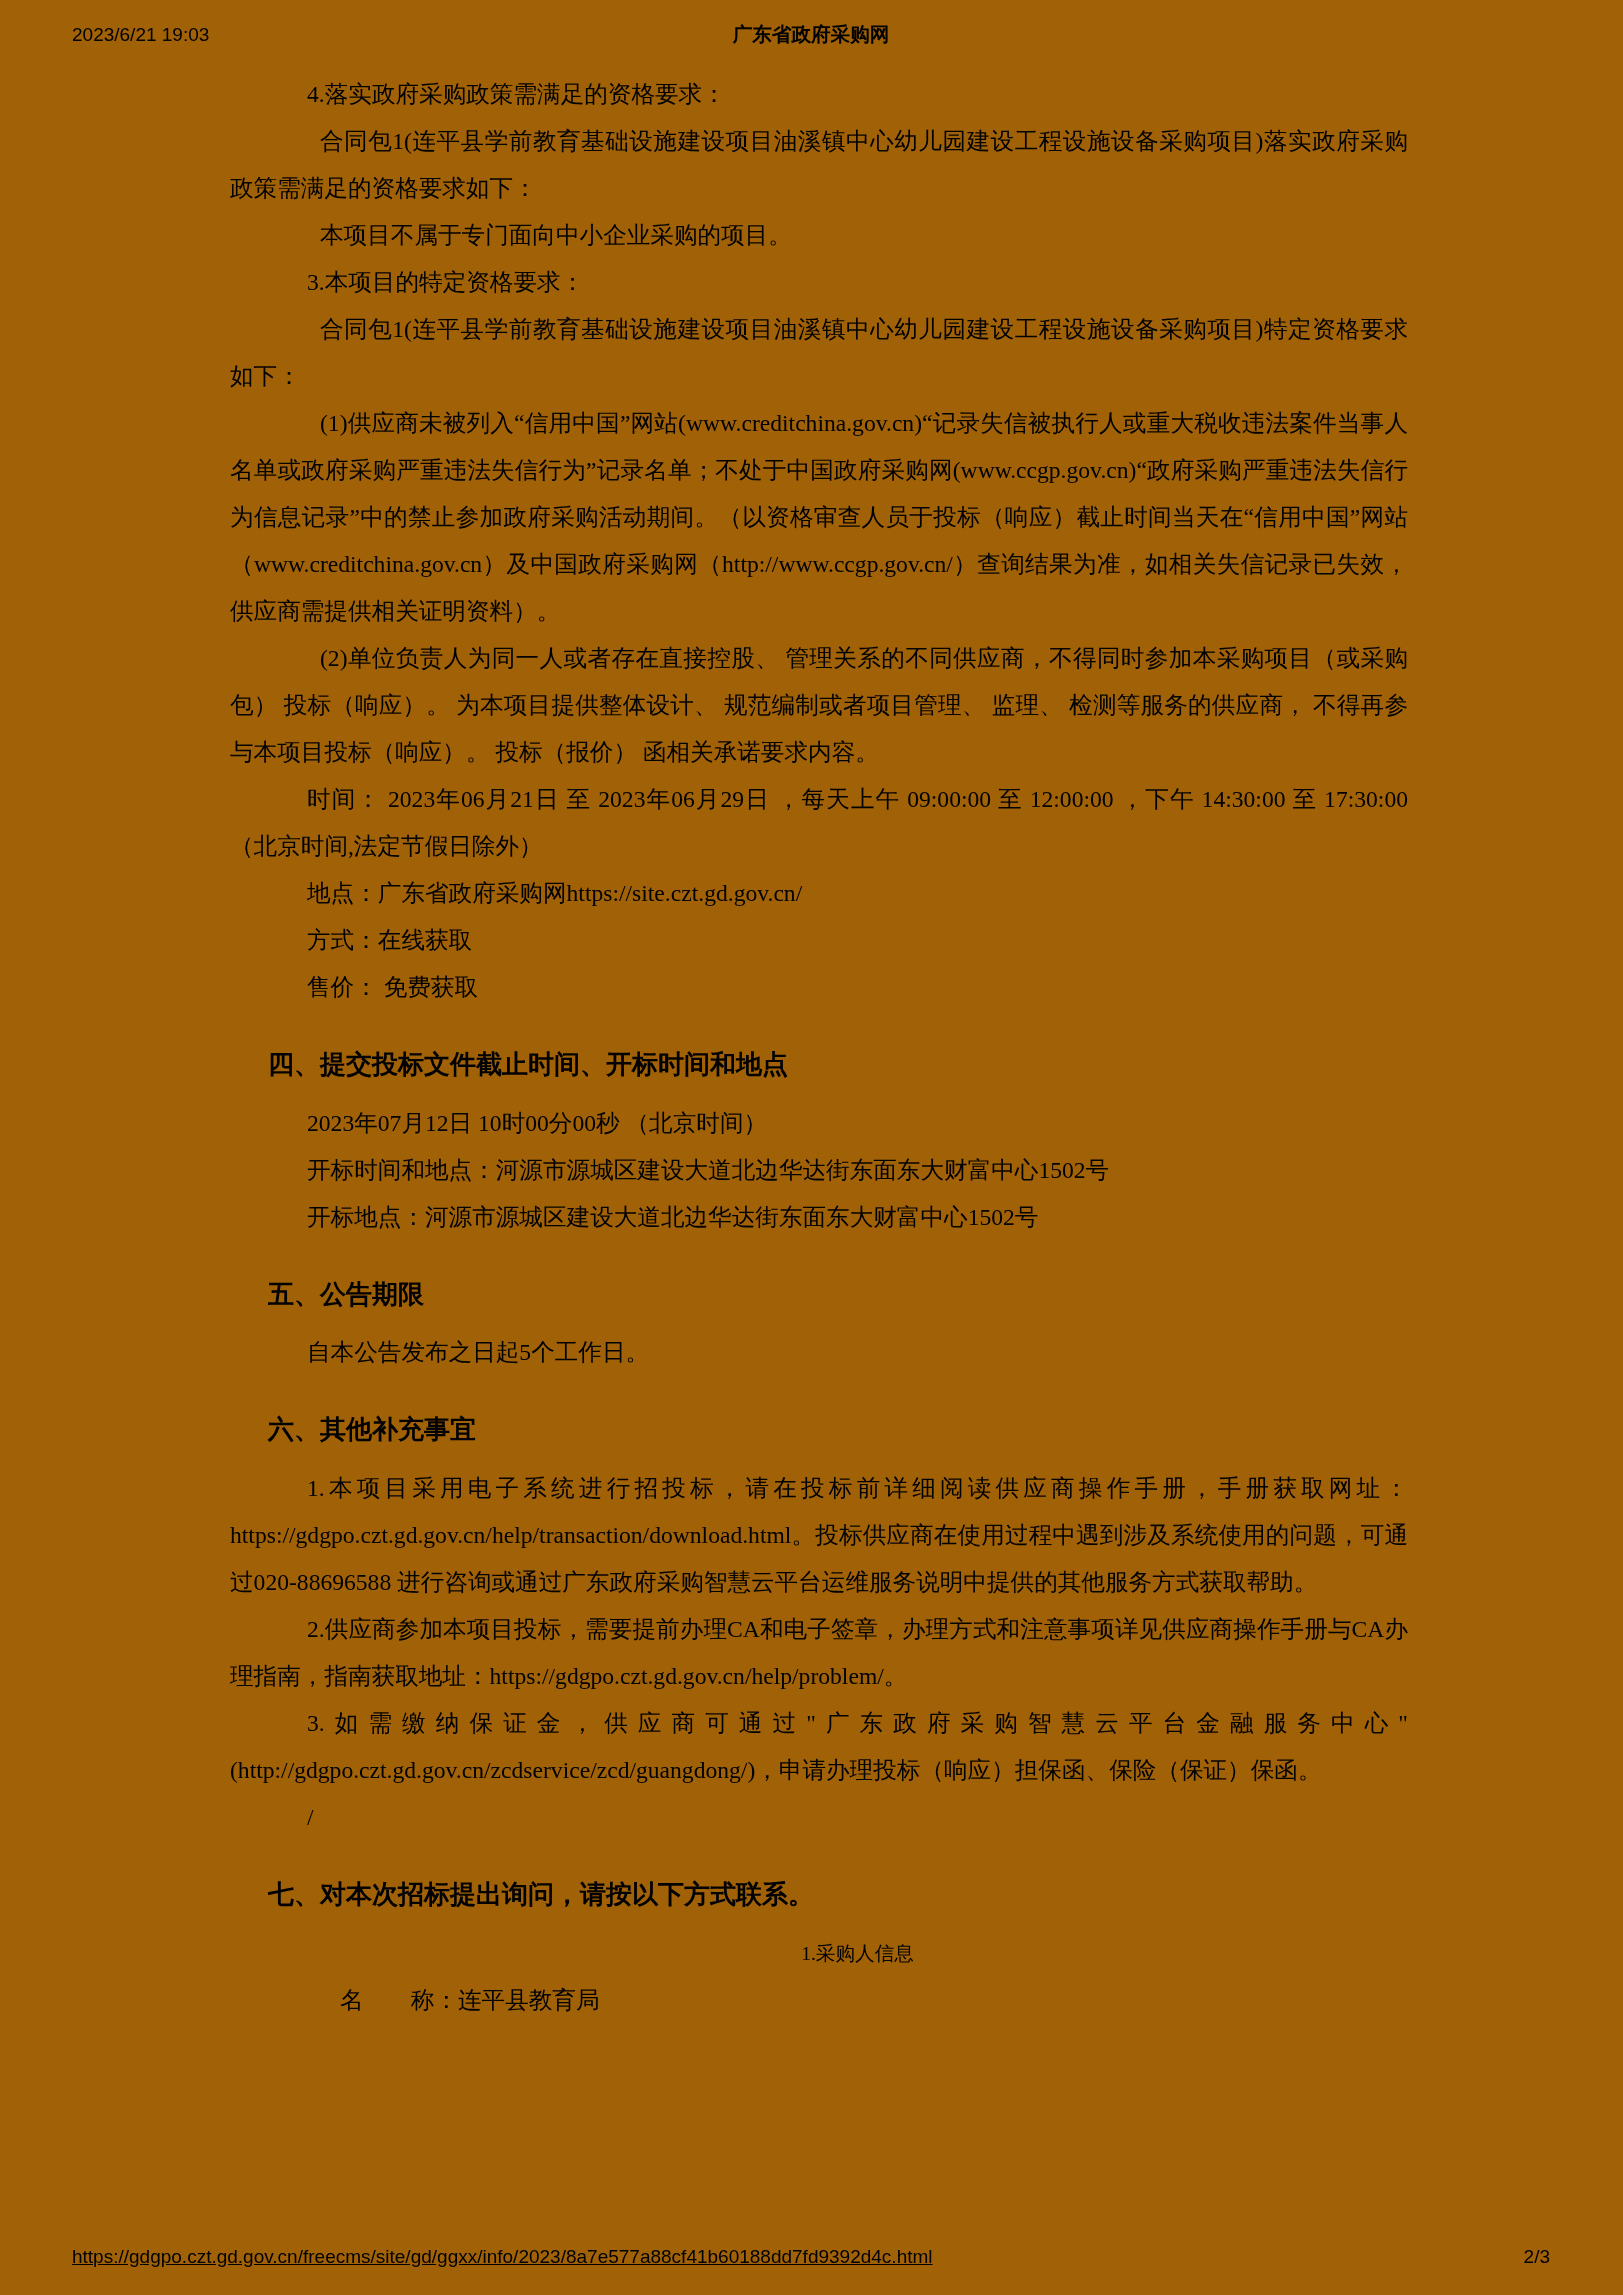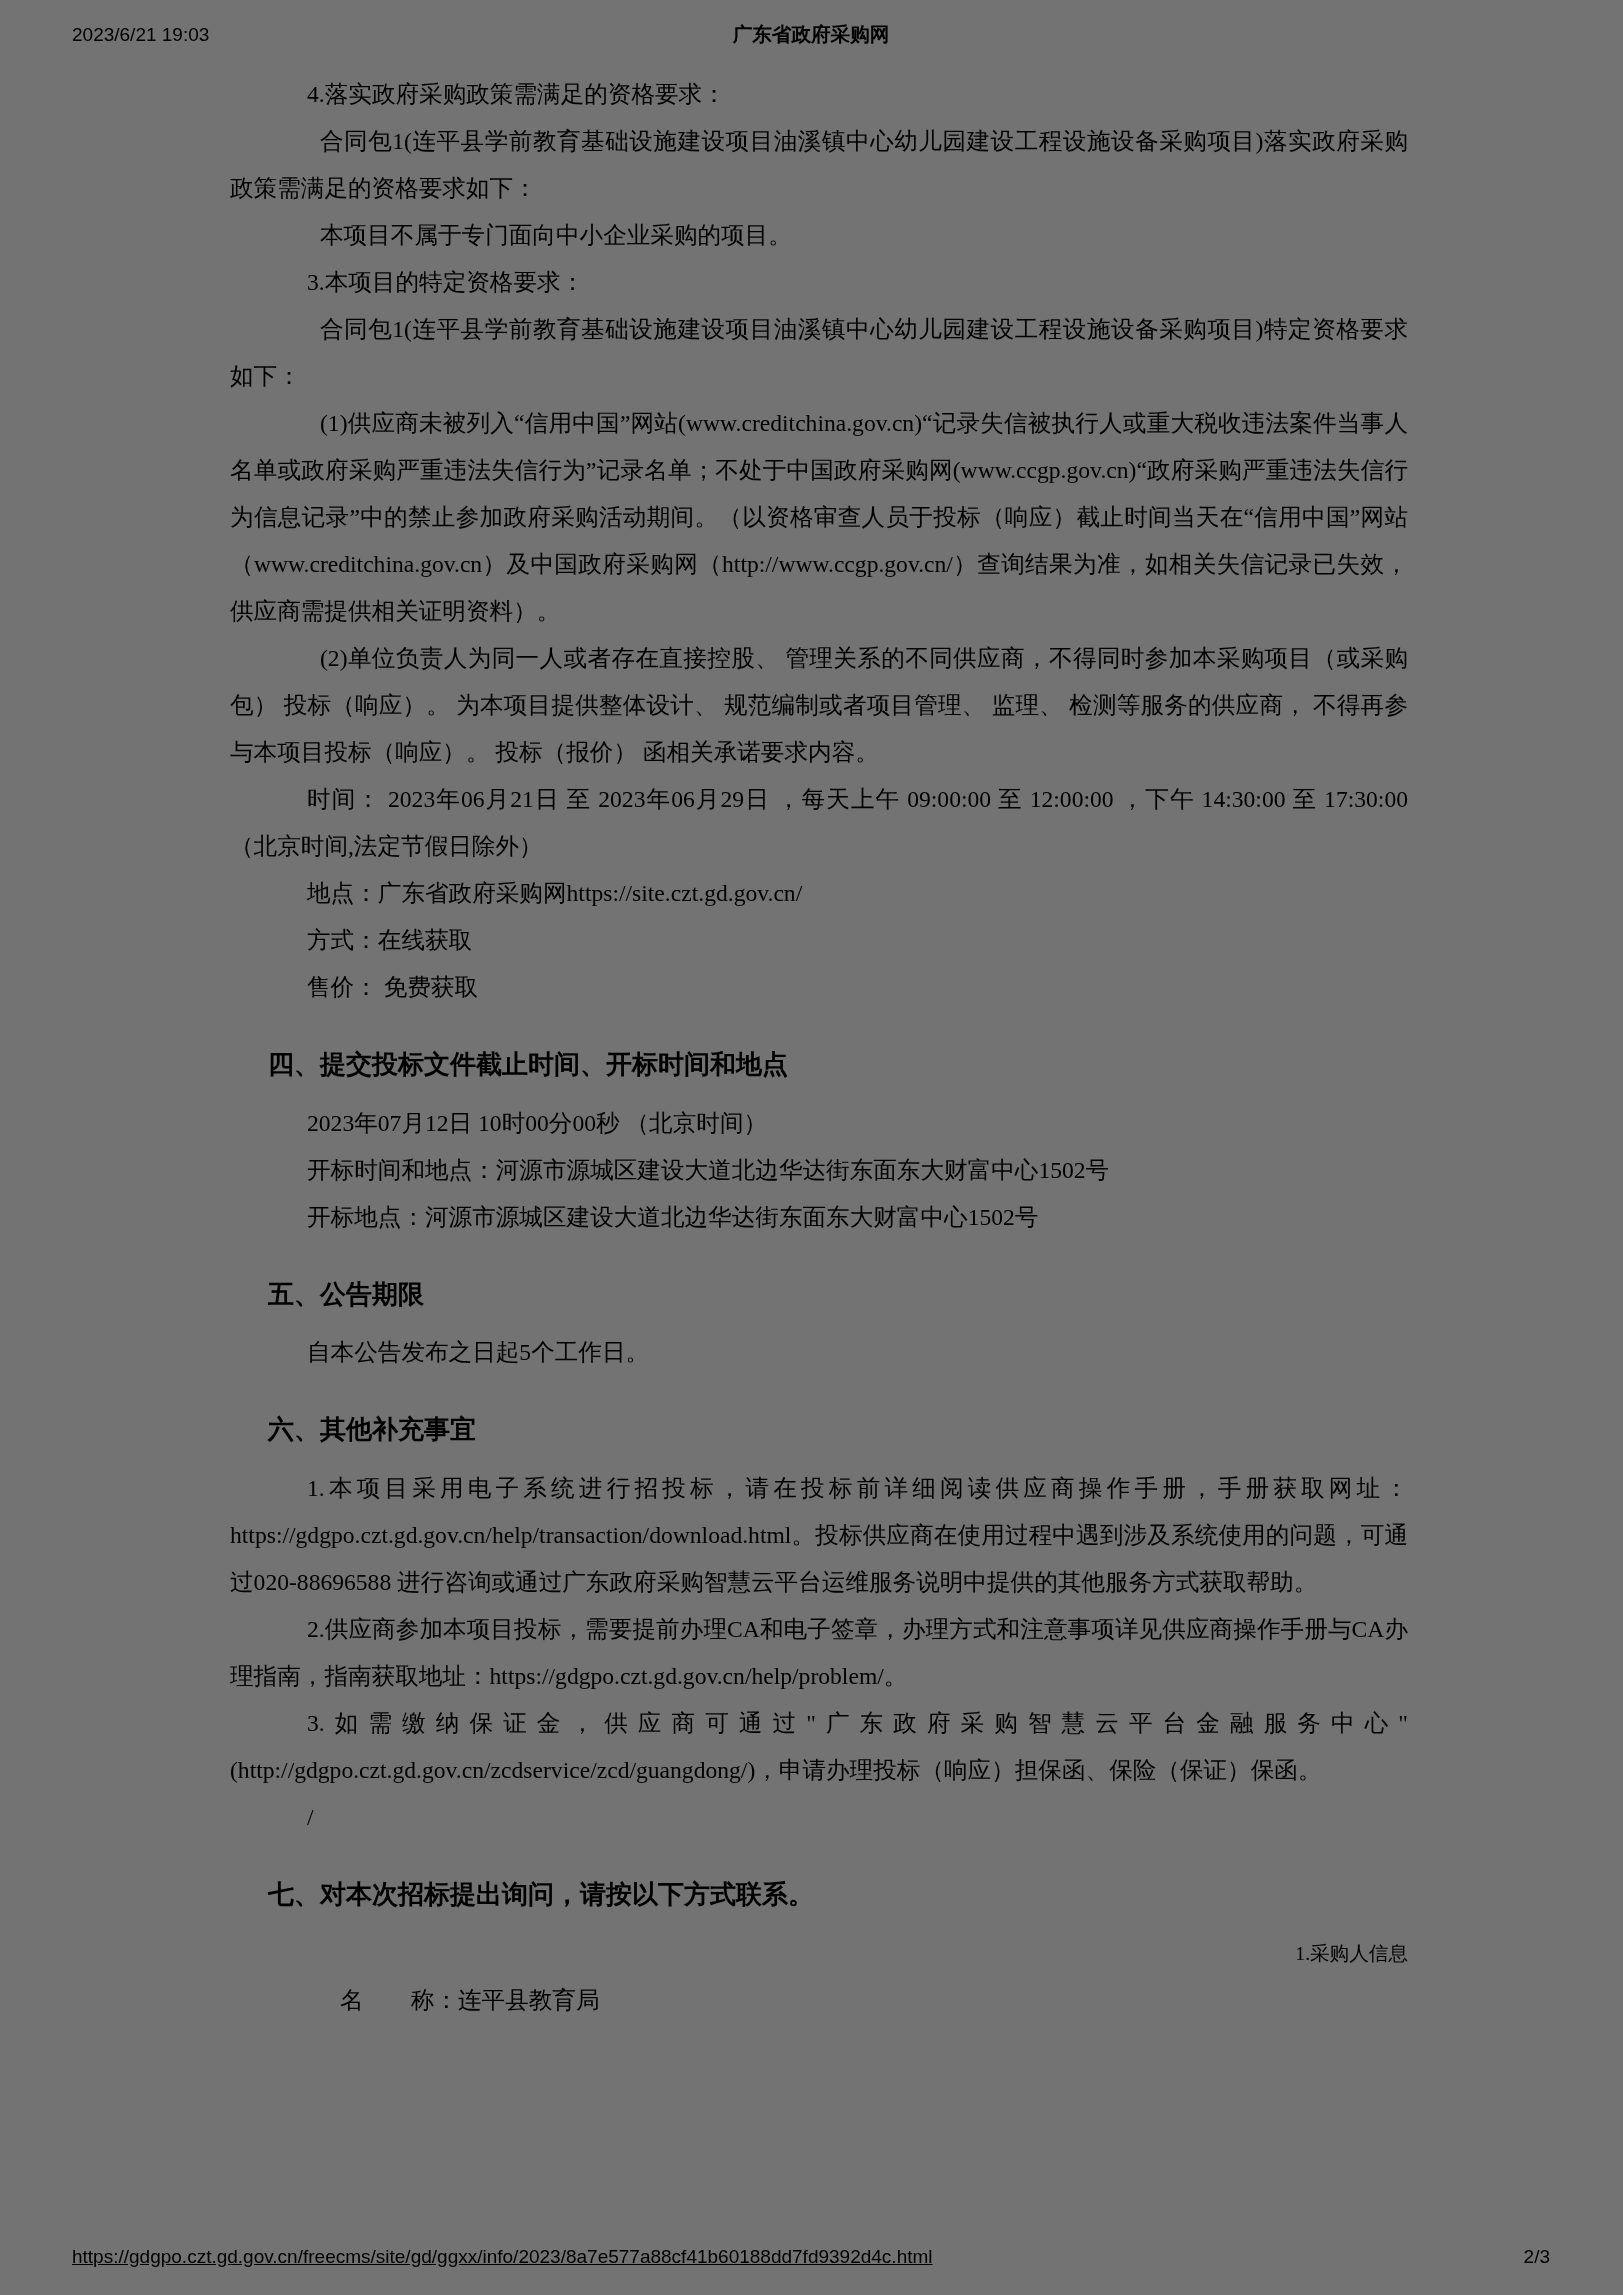--- a/index.html
+++ b/index.html
@@ -1,19 +1,19 @@
 <!DOCTYPE html>
 <html style="font-size:10.5px"><head>
 <meta charset="utf-8">
 <style>
   html,body{margin:0;padding:0;background:#888;}
   .page{
     position:relative;
     width:1623px;height:2295px;
-    background:#737373;
+    background:#a16207;
     font-family:"Liberation Serif","DejaVu Serif",serif;
     color:#000;
     overflow:hidden;
   }
   .hdr{
     position:absolute;top:19.6px;left:72px;right:73px;height:30px;
     font-family:"Liberation Sans","DejaVu Sans",sans-serif;
     font-size:19px;line-height:30px;
   }
   .hdr-date{position:absolute;left:0;top:0;}
@@ -30,21 +30,21 @@
     font-size:23.6px;line-height:47px;
     text-align:justify;
   }
   .p1{text-indent:77px;margin:0;}
   .p2{text-indent:90px;margin:0;}
   .h{
     font-family:"Liberation Sans","DejaVu Sans",sans-serif;
     font-weight:bold;font-size:26px;line-height:39px;
     margin:34px 0 15.7px 38px;text-indent:0;text-align:left;
   }
-  .ch{font-size:19.6px;line-height:47px;margin:0 0 0 77px;text-indent:0;text-align:right;}
+  .ch{font-size:19.6px;line-height:47px;margin:0 0 0 77px;text-indent:0;text-align:center;}
   .cl{margin:0 0 0 110px;text-indent:0;text-align:left;}
   .slash{text-indent:77px;margin:0;text-align:left;}
 </style>
 </head>
 <body>
 
 <div class="page">
 
   <div class="hdr">
     <span class="hdr-date">2023/6/21 19:03</span>

